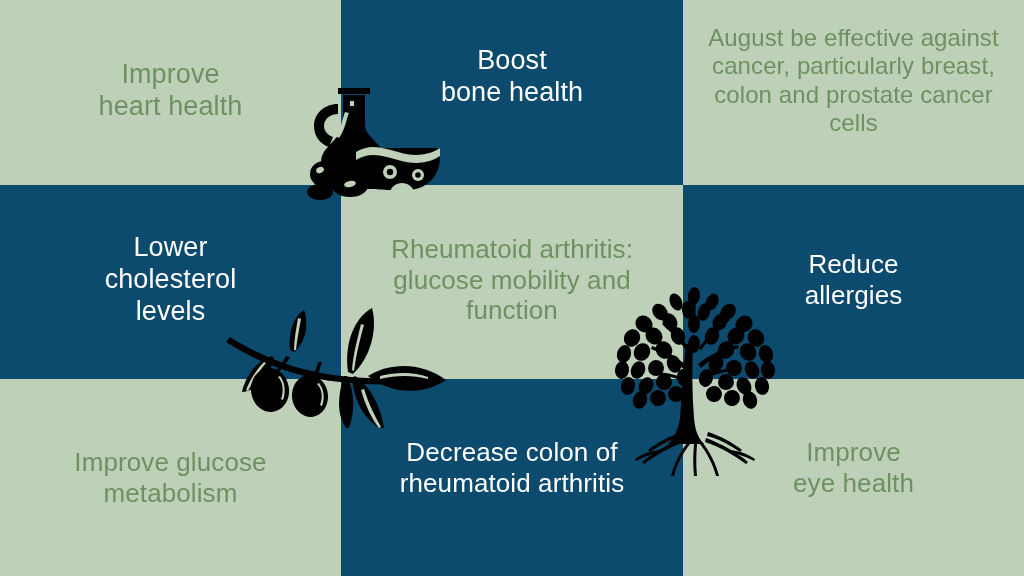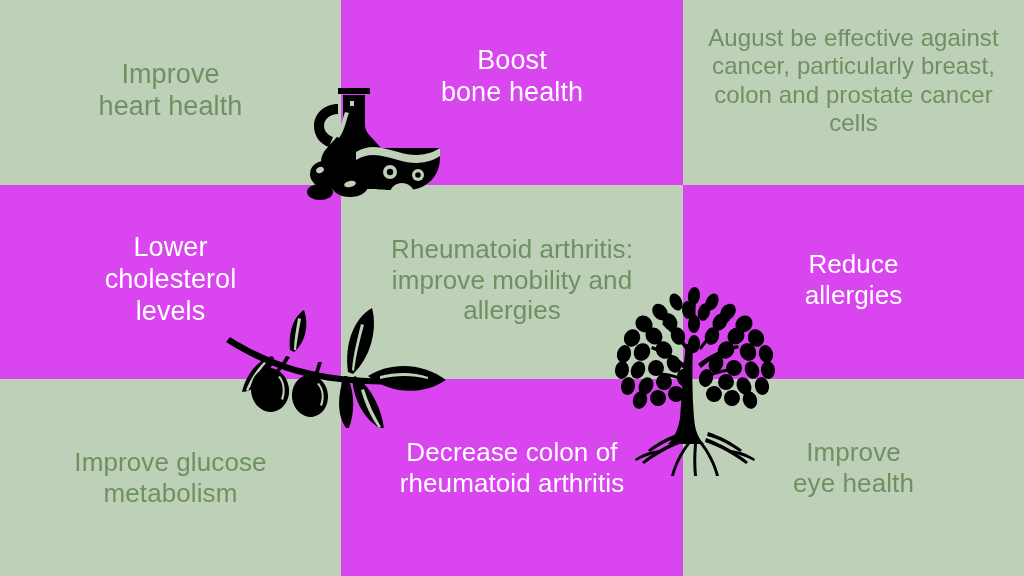--- a/index.html
+++ b/index.html
@@ -25,21 +25,21 @@
   .cell {
     position: relative;
     display: flex;
     align-items: center;
     justify-content: center;
     text-align: center;
     padding: 6px 16px;
     box-sizing: border-box;
   }
   .cell.light { background: #bed0b8; }
-  .cell.dark  { background: #d946ef; }
+  .cell.dark  { background: #0c4a6e; }
 
   .cell-text {
     line-height: 1.18;
     letter-spacing: 0.1px;
     font-weight: 400;
   }
   .cell.light .cell-text { color: #6f9162; }
   .cell.dark  .cell-text { color: #ffffff; }
 
   
@@ -96,21 +96,21 @@
       <div class="cell-text t-cancer pos-cancer">August be effective against cancer, particularly breast, colon and prostate cancer cells</div>
     </div>
 
     <div class="cell dark">
       <div class="cell-text t-chol pos-chol" style="white-space: pre-line;">Lower
 cholesterol
 levels</div>
     </div>
 
     <div class="cell light">
-      <div class="cell-text t-rheum pos-rheum">Rheumatoid arthritis: improve mobility and allergies</div>
+      <div class="cell-text t-rheum pos-rheum">Rheumatoid arthritis: glucose mobility and function</div>
     </div>
 
     <div class="cell dark">
       <div class="cell-text t-allergies pos-allergies" style="white-space: pre-line; text-align: center;">Reduce
 allergies</div>
     </div>
 
     <div class="cell light">
       <div class="cell-text t-glucose pos-glucose">Improve glucose metabolism</div>
     </div>

